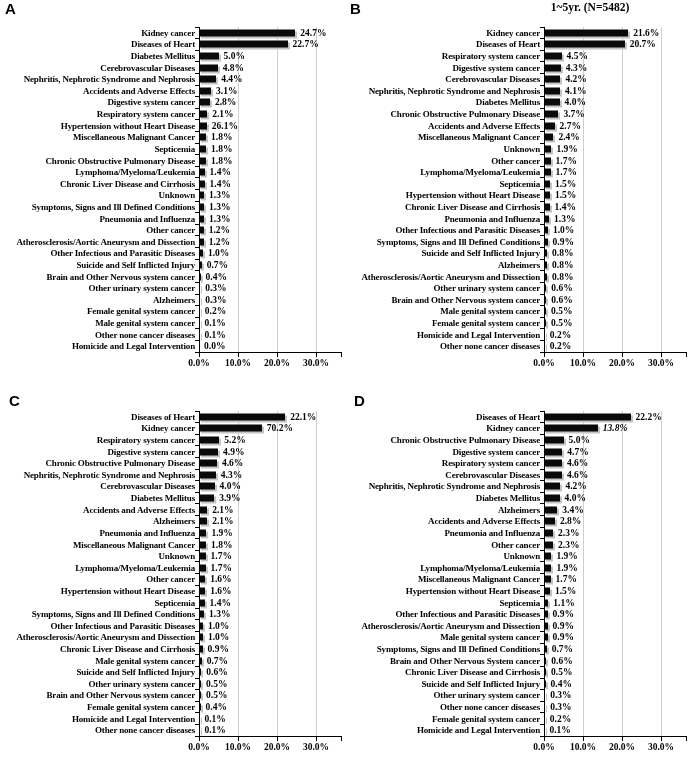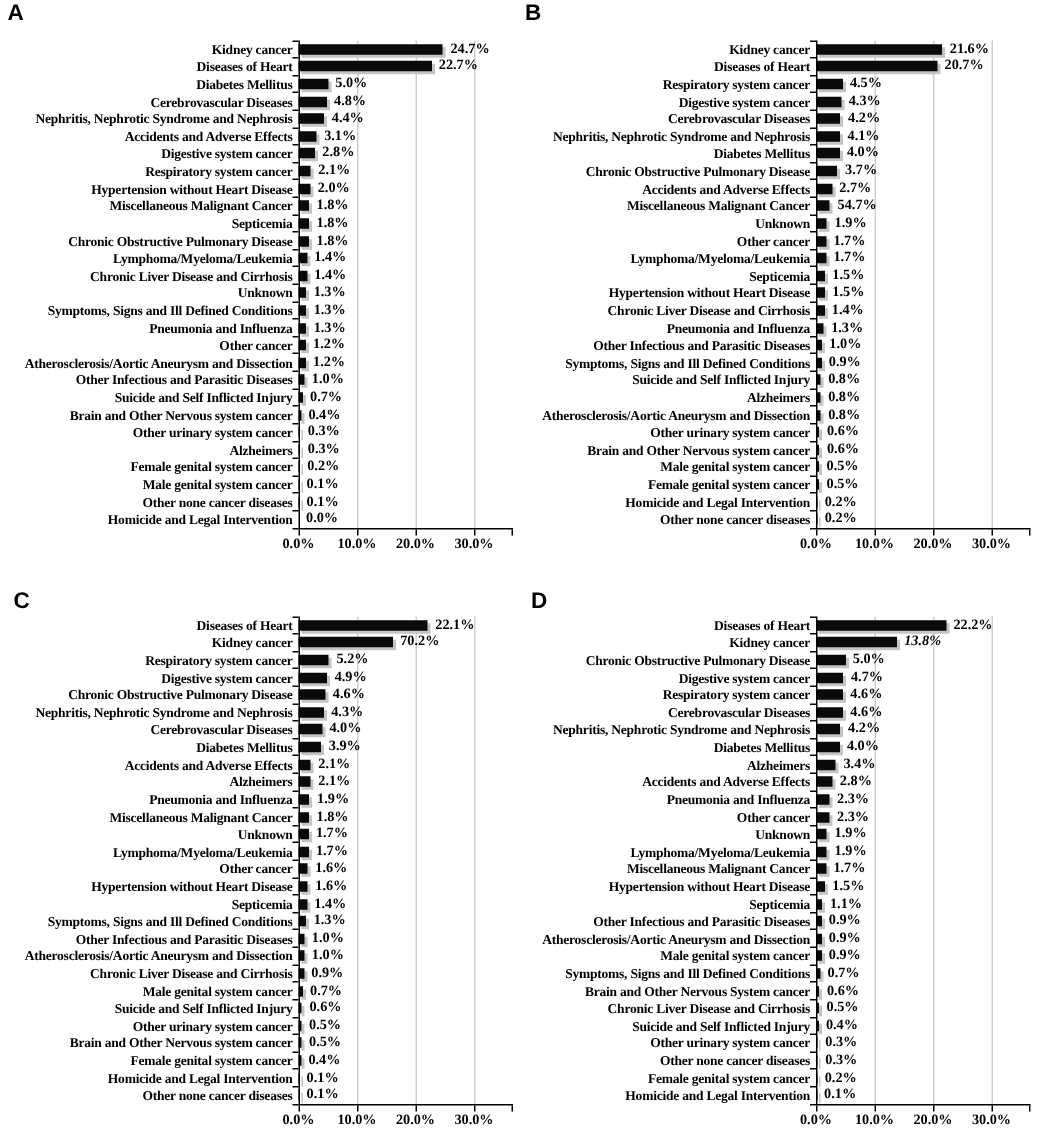--- a/index.html
+++ b/index.html
@@ -136,21 +136,21 @@
             <span class="cat">Respiratory system cancer</span>
             <div class="plotcell">
               <div class="bar" style="width: 8.2px;"></div>
               <span class="val" style="left: 13.2px;">2.1%</span>
             </div>
           </div>
           <div class="row">
             <span class="cat">Hypertension without Heart Disease</span>
             <div class="plotcell">
               <div class="bar" style="width: 7.8px;"></div>
-              <span class="val" style="left: 12.8px;">2.0%</span>
+              <span class="val" style="left: 12.8px;">26.1%</span>
             </div>
           </div>
           <div class="row">
             <span class="cat">Miscellaneous Malignant Cancer</span>
             <div class="plotcell">
               <div class="bar" style="width: 7px;"></div>
               <span class="val" style="left: 12px;">1.8%</span>
             </div>
           </div>
           <div class="row">
@@ -289,20 +289,21 @@
         <div class="tick" style="left: 142px;"></div>
         <span class="xlab" style="left: 0px;">0.0%</span>
         <span class="xlab" style="left: 39px;">10.0%</span>
         <span class="xlab" style="left: 78px;">20.0%</span>
         <span class="xlab" style="left: 117px;">30.0%</span>
       </div>
   </section>
 
   <section class="panel top">
     <div class="panel-letter">B</div>
+    <div class="panel-title">1~5yr. (N=5482)</div>
     <div class="chart">
       <div class="gridlines">
           <div class="gridline" style="left: 238px;"></div>
           <div class="gridline" style="left: 277px;"></div>
           <div class="gridline" style="left: 316px;"></div>
         </div>
       <div class="rows">
           <div class="row">
             <span class="cat">Kidney cancer</span>
             <div class="plotcell">
@@ -363,21 +364,21 @@
             <span class="cat">Accidents and Adverse Effects</span>
             <div class="plotcell">
               <div class="bar" style="width: 10.5px;"></div>
               <span class="val" style="left: 15.5px;">2.7%</span>
             </div>
           </div>
           <div class="row">
             <span class="cat">Miscellaneous Malignant Cancer</span>
             <div class="plotcell">
               <div class="bar" style="width: 9.4px;"></div>
-              <span class="val" style="left: 14.4px;">54.7%</span>
+              <span class="val" style="left: 14.4px;">2.4%</span>
             </div>
           </div>
           <div class="row">
             <span class="cat">Unknown</span>
             <div class="plotcell">
               <div class="bar" style="width: 7.4px;"></div>
               <span class="val" style="left: 12.4px;">1.9%</span>
             </div>
           </div>
           <div class="row">

